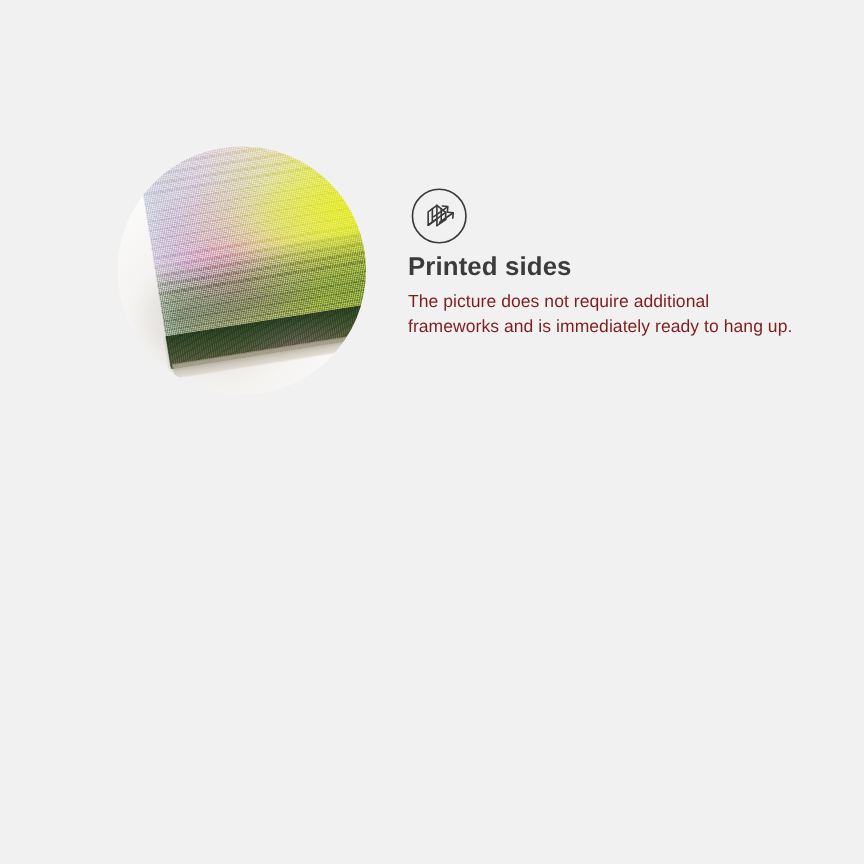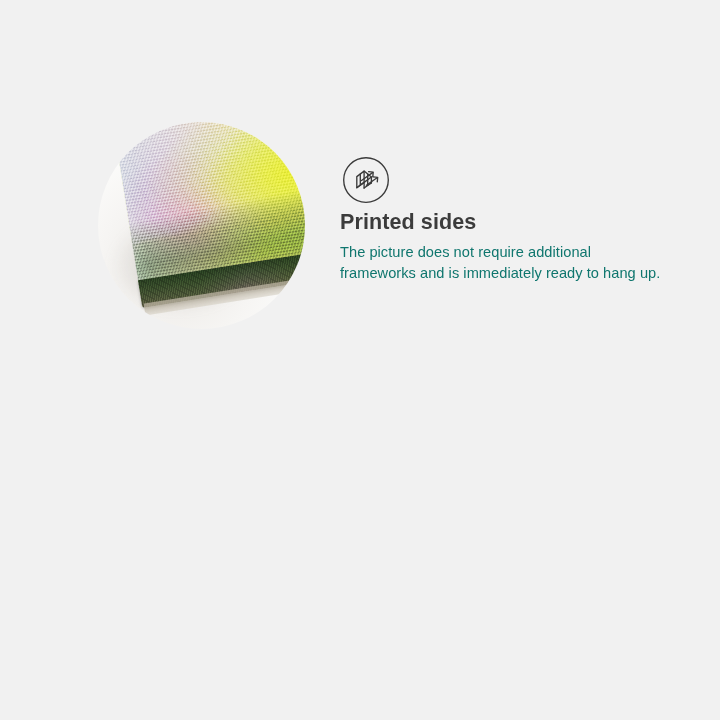--- a/index.html
+++ b/index.html
@@ -160,21 +160,21 @@
     font-weight: 600;
     color: #3b3b3b;
     letter-spacing: 0.1px;
     line-height: 1.2;
   }
   .feature-desc {
     margin: 0;
     font-family: "Liberation Sans", sans-serif;
     font-size: 14.6px;
     font-weight: 400;
-    color: #0f766e;
+    color: #7f1d1d;
     line-height: 1.46;
     letter-spacing: 0.05px;
   }
 </style>
 </head>
 <body>
 
 <div class="page">
 
   <section class="feature feature-1">

